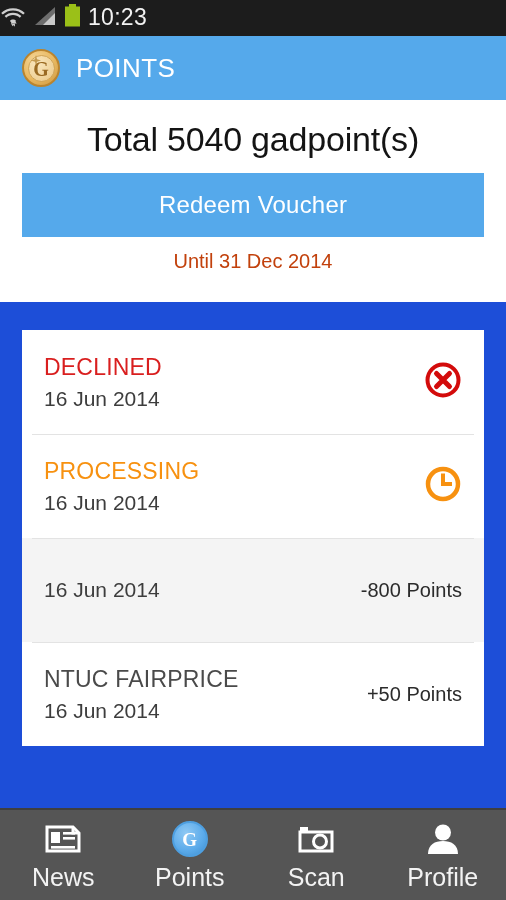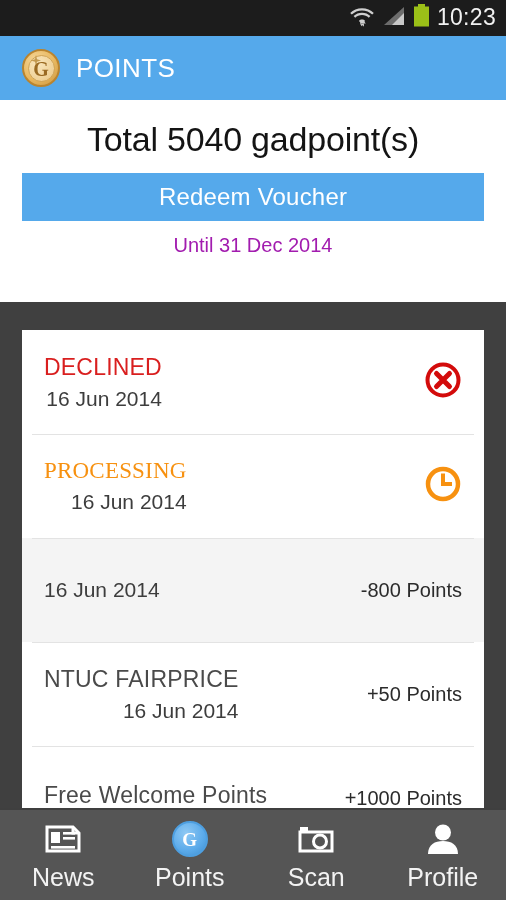--- a/index.html
+++ b/index.html
@@ -7,21 +7,21 @@
     width:506px; height:900px;
     font-family:"Liberation Sans", sans-serif;
     background:#f4f4f4;
     overflow:hidden;
   }
   #app { position:relative; width:506px; height:900px; display:flex; flex-direction:column; }
 
   
   .statusbar {
     height:36px; background:#1c1c1c; flex:0 0 36px;
-    display:flex; align-items:center; justify-content:flex-end;
+    display:flex; align-items:center; 
     padding-right:10px; gap:7px;
   }
   .status-time {
     color:#f2f2f2; font-size:23px; letter-spacing:.3px; line-height:1;
     padding-bottom:2px;
   }
   .sb-ico { display:block; }
 
   
   .appbar {
@@ -49,47 +49,47 @@
   .appbar-title {
     color:#ffffff; font-size:26px; letter-spacing:.4px;
   }
 
   
   .summary { background:#ffffff; flex:0 0 202px; padding-top:20px; }
   .total-line {
     text-align:center; font-size:34px; color:#141414; letter-spacing:-.2px;
   }
   .redeem-btn {
-    margin:14px 22px 0 22px; height:48px; background:#55a9eb;
+    margin:14px 22px 0 22px; height:64px; background:#55a9eb;
     display:flex; align-items:center; justify-content:center;
     color:#ffffff; font-size:24px; letter-spacing:.2px; cursor:pointer;
     border:none; width:calc(100% - 44px);
     font-family:"Liberation Sans", sans-serif;
   }
   .until-line {
-    text-align:center; font-size:20px; color:#a21caf; margin-top:13px;
-  }
-
-  
-  .list-area { flex:1 1 auto; background:#404040; padding-top:28px; overflow:hidden; position:relative;text-align:right; }
+    text-align:center; font-size:20px; color:#c2410c; margin-top:13px;
+  }
+
+  
+  .list-area { flex:1 1 auto; background:#1d4ed8; padding-top:28px; overflow:hidden; position:relative; }
   .card { margin:0 22px; background:#ffffff; }
   .row {
     position:relative; height:104px; padding:0 22px;
     display:flex; align-items:center; justify-content:space-between;
     background:#ffffff; cursor:pointer;
   }
   .row.pressed { background:#f4f4f4; }
   .row + .row::before {
     content:""; position:absolute; top:0; left:10px; right:10px;
     height:1px; background:#e3e3e3;
   }
   .row-left { display:flex; flex-direction:column; gap:6px; }
   .row-title { font-size:23px; color:#4a4a4a; letter-spacing:.2px; }
   .row-title.declined { color:#d91f1f; }
-  .row-title.processing { color:#f79110;font-family:Liberation Serif, serif; }
+  .row-title.processing { color:#f79110; }
   .row-date { font-size:21px; color:#3d3d3d; }
   .row-right { font-size:20px; color:#2b2b2b; white-space:nowrap; }
 
   
   .ico-declined, .ico-processing { display:block; }
 
   
   .navbar {
     flex:0 0 92px; height:92px; background:#555555;
     display:flex; align-items:stretch;
@@ -197,27 +197,20 @@
       </div>
 
       <div class="row">
         <div class="row-left">
           <span class="row-title">NTUC FAIRPRICE</span>
           <span class="row-date">16 Jun 2014</span>
         </div>
         <span class="row-right">+50 Points</span>
       </div>
 
-      <div class="row">
-        <div class="row-left">
-          <span class="row-title">Free Welcome Points</span>
-          <span class="row-date"></span>
-        </div>
-        <span class="row-right">+1000 Points</span>
-      </div>
 
     </div>
   </div>
 
   <div class="navbar">
 
     <div class="nav-item">
       <span class="nav-icon">
         <svg width="36" height="30" viewBox="0 0 36 30">
           <path d="M2 3 h26 l6 6 v18 H2 Z" fill="none" stroke="#ffffff" stroke-width="3"></path>

